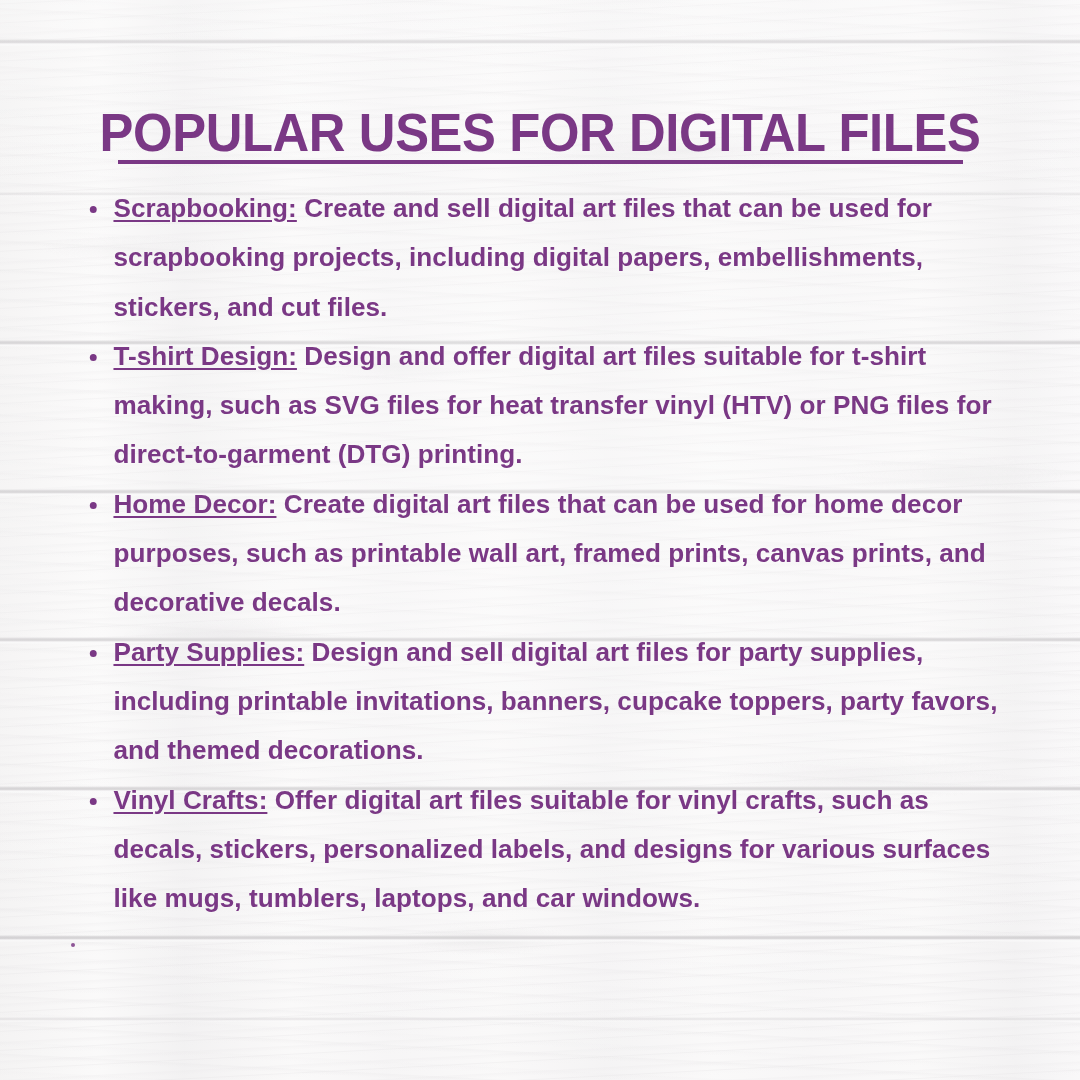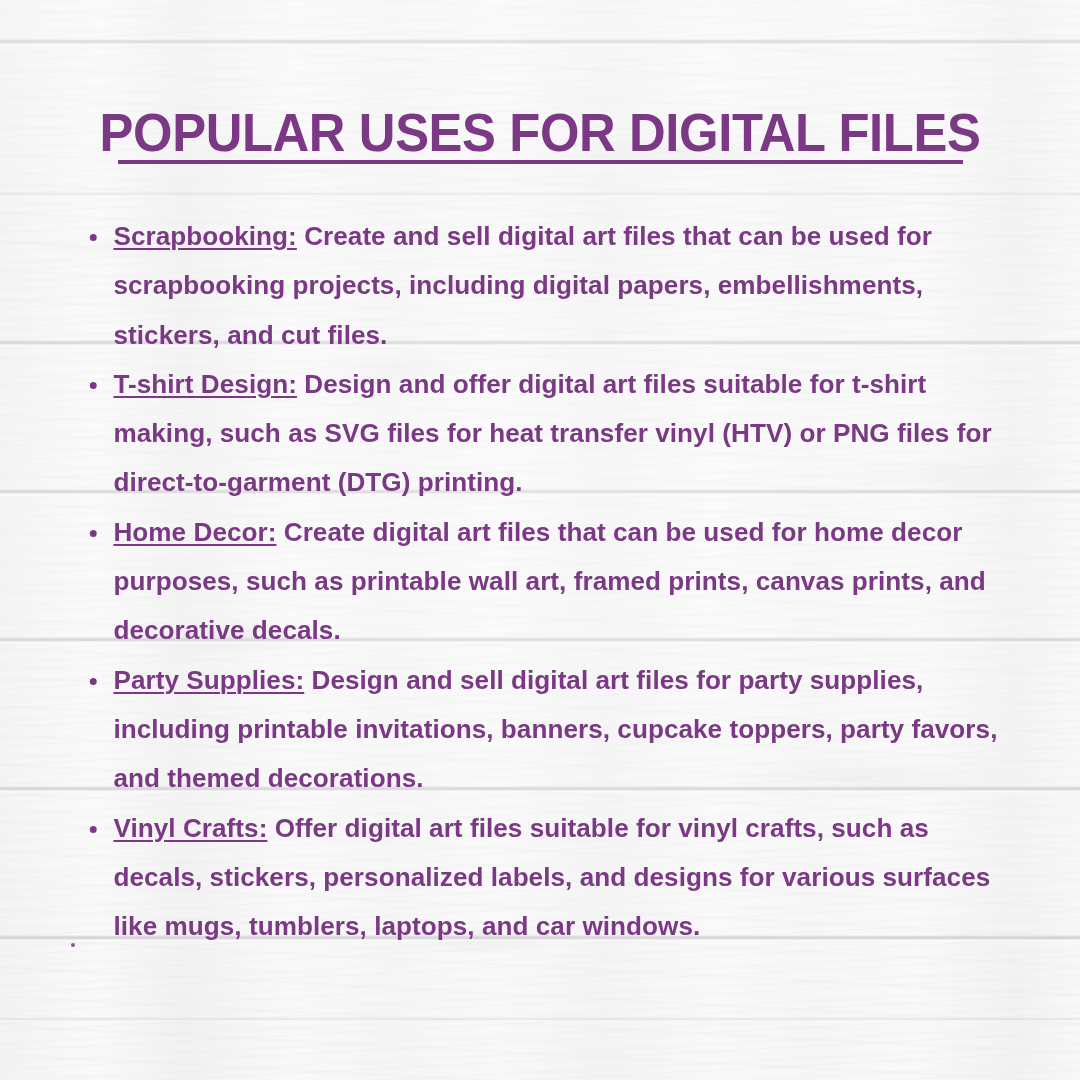--- a/index.html
+++ b/index.html
@@ -137,21 +137,21 @@
     left: 118px;
     top: 160px;
     width: 845px;
     height: 4px;
     background: #7a3885;
   }
 
   ul.bullets {
     position: absolute;
     left: 78px;
-    top: 212px;
+    top: 184px;
     width: 950px;
     margin: 0;
     padding: 0;
     list-style: none;
   }
   ul.bullets > li {
     position: relative;
     padding-left: 36px;
     margin: 0 0 0 0;
     color: #7a3885;

